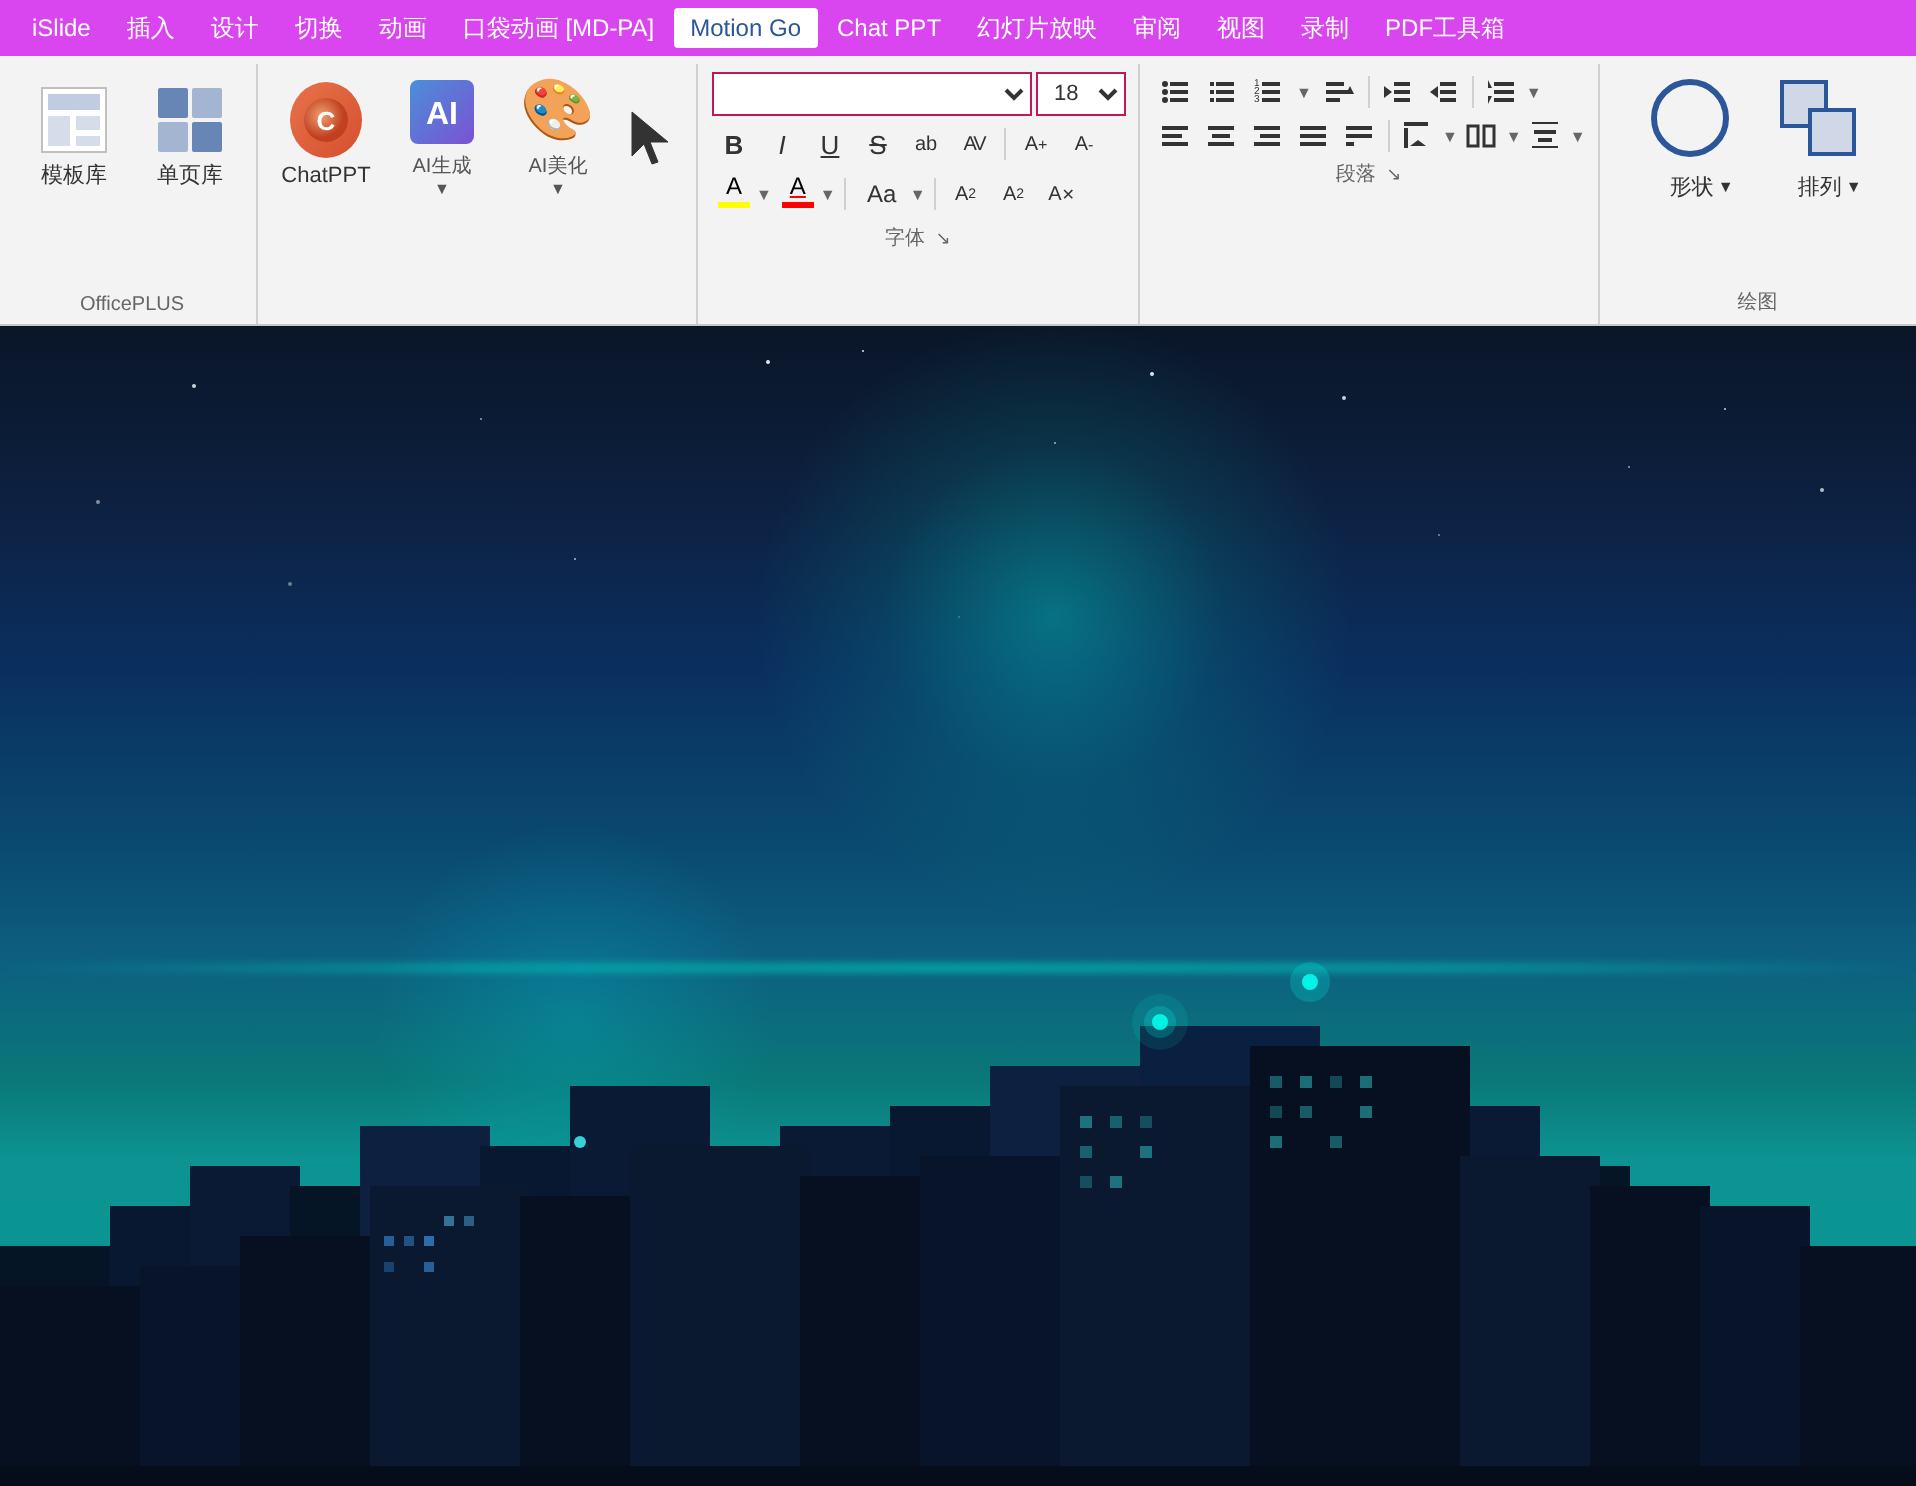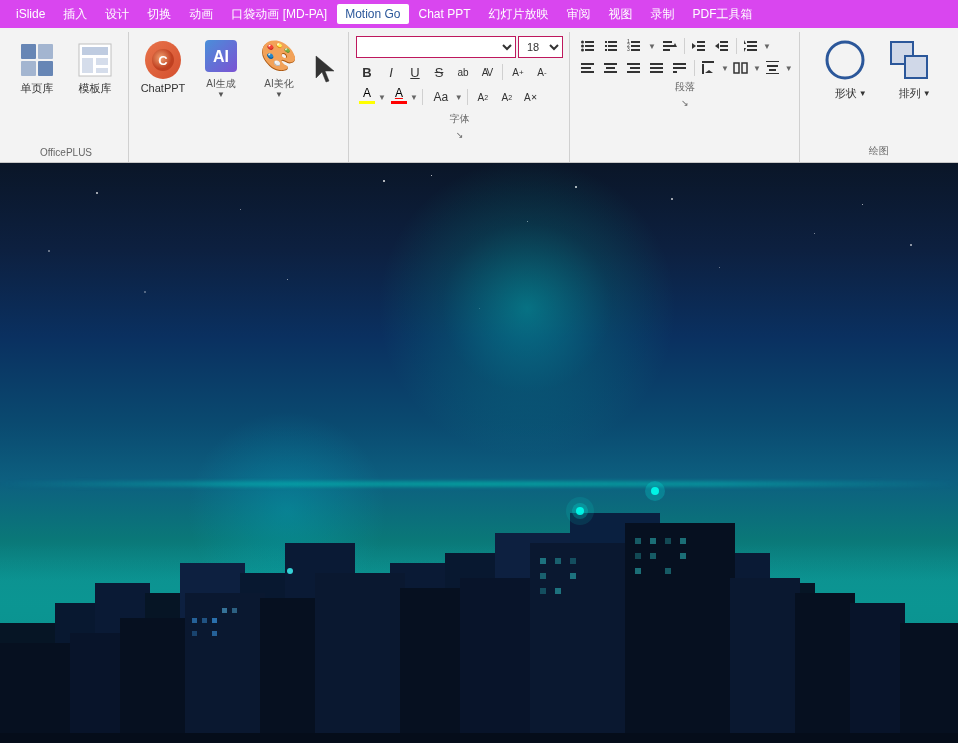--- a/index.html
+++ b/index.html
@@ -62,21 +62,20 @@
     }
     .ribbon-group-label {
       font-size: 10px;
       color: #666;
       text-align: center;
       padding: 2px 0 4px 0;
       display: flex;
       align-items: center;
       justify-content: center;
       gap: 4px;
-      flex-direction: column;
     }
 
     
     .ribbon-btn-large {
       display: flex;
       flex-direction: column;
       align-items: center;
       justify-content: center;
       width: 54px;
       height: 66px;
@@ -324,40 +323,40 @@
 <div class="ribbon">
 
   <div class="ribbon-content">
 
     <div class="ribbon-group">
       <div class="ribbon-group-content">
 
         <div class="ribbon-btn-large">
           <div class="btn-icon">
             <svg width="36" height="36" viewBox="0 0 36 36">
-              <rect x="2" y="2" width="15" height="15" fill="#2b579a" opacity="0.7" rx="1"></rect>
-              <rect x="19" y="2" width="15" height="15" fill="#2b579a" opacity="0.4" rx="1"></rect>
-              <rect x="2" y="19" width="15" height="15" fill="#2b579a" opacity="0.4" rx="1"></rect>
-              <rect x="19" y="19" width="15" height="15" fill="#2b579a" opacity="0.7" rx="1"></rect>
-            </svg>
-          </div>
-          <span class="btn-label">单页库</span>
-        </div>
-
-        <div class="ribbon-btn-large">
-          <div class="btn-icon">
-            <svg width="36" height="36" viewBox="0 0 36 36">
               <rect x="2" y="2" width="32" height="32" fill="white" stroke="#c0c0c0" stroke-width="1"></rect>
               <rect x="5" y="5" width="26" height="8" fill="#2b579a" opacity="0.3"></rect>
               <rect x="5" y="16" width="11" height="15" fill="#2b579a" opacity="0.2"></rect>
               <rect x="19" y="16" width="12" height="7" fill="#2b579a" opacity="0.2"></rect>
               <rect x="19" y="26" width="12" height="5" fill="#2b579a" opacity="0.2"></rect>
             </svg>
           </div>
           <span class="btn-label">模板库</span>
+        </div>
+
+        <div class="ribbon-btn-large">
+          <div class="btn-icon">
+            <svg width="36" height="36" viewBox="0 0 36 36">
+              <rect x="2" y="2" width="15" height="15" fill="#2b579a" opacity="0.7" rx="1"></rect>
+              <rect x="19" y="2" width="15" height="15" fill="#2b579a" opacity="0.4" rx="1"></rect>
+              <rect x="2" y="19" width="15" height="15" fill="#2b579a" opacity="0.4" rx="1"></rect>
+              <rect x="19" y="19" width="15" height="15" fill="#2b579a" opacity="0.7" rx="1"></rect>
+            </svg>
+          </div>
+          <span class="btn-label">单页库</span>
         </div>
       </div>
       <div class="ribbon-group-label">
         <span>OfficePLUS</span>
       </div>
     </div>
 
     <div class="ribbon-group">
       <div class="ribbon-group-content">
 
@@ -473,21 +472,21 @@
           </div>
           <div class="row-separator"></div>
 
           <div class="font-btn" style="font-size:10px;">A<sup style="font-size:7px;">2</sup></div>
 
           <div class="font-btn" style="font-size:10px;">A<sub style="font-size:7px;">2</sub></div>
 
           <div class="font-btn" style="font-size:10px;">A<span style="font-size:8px;">✕</span></div>
         </div>
       </div>
-      <div class="ribbon-group-label" style="cursor:pointer;justify-content:flex-end;">
+      <div class="ribbon-group-label" style="cursor:pointer;">
         <span>字体</span>
         <span class="expand-icon">↘</span>
       </div>
     </div>
 
     <div class="ribbon-group">
       <div class="para-group-content">
 
         <div class="para-row">
 

